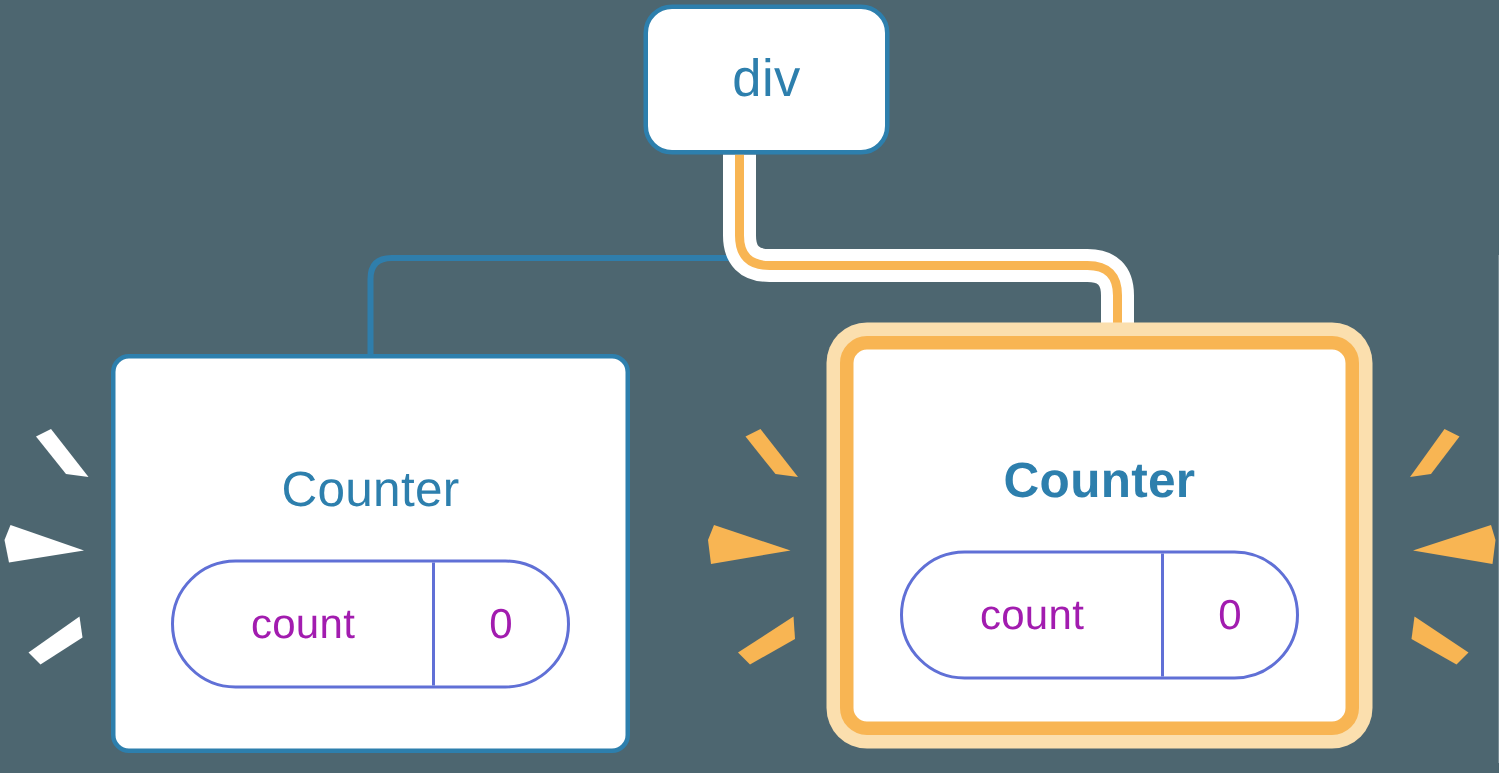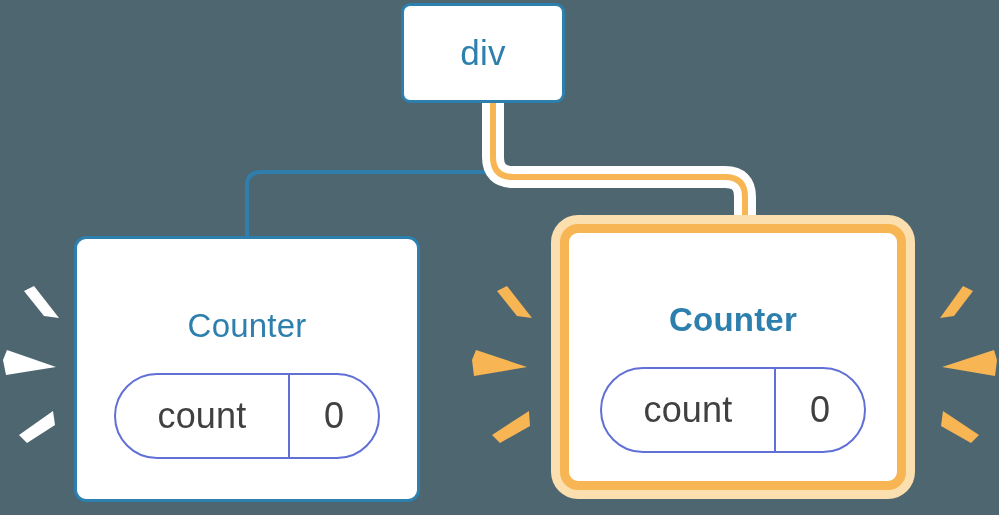--- a/index.html
+++ b/index.html
@@ -35,26 +35,26 @@
   
   .node {
     position: absolute;
     box-sizing: border-box;
     background: #ffffff;
     display: flex;
     flex-direction: column;
     align-items: center;
   }
   .node-div {
-    left: 401px;
+    left: 429px;
     top: 3px;
     width: 164px;
     height: 100px;
     border: 3px solid #2d7fad;
-    border-radius: 9px;
+    border-radius: 19px;
     justify-content: center;
     z-index: 5;
   }
   .node-div .node-title {
     font-size: 35px;
     color: #2d7fad;
     font-weight: 400;
     letter-spacing: .3px;
   }
 
@@ -101,22 +101,22 @@
     height: 86px;
     width: 266px;
     margin-top: 28px;
     background: transparent;
   }
   .pill-key,
   .pill-val {
     display: flex;
     align-items: center;
     justify-content: center;
-    font-size: 36px;
-    color: #404040;
+    font-size: 28px;
+    color: #a21caf;
     letter-spacing: .2px;
   }
   .pill-key {
     flex: 0 0 172px;
     border-right: 2px solid #6070d6;
   }
   .pill-val {
     flex: 1 1 auto;
   }
 </style>

